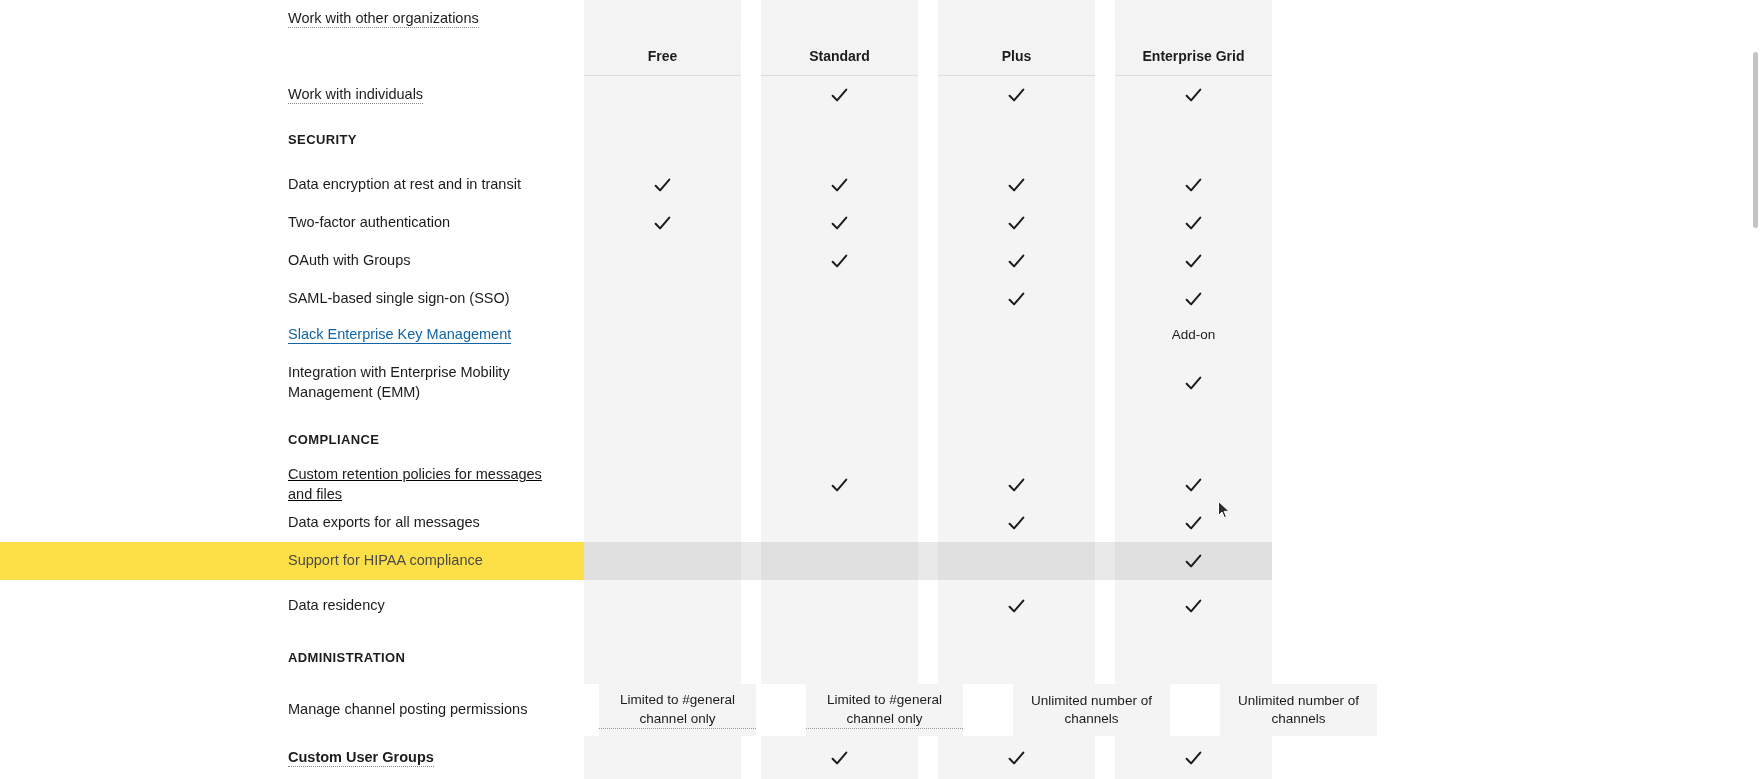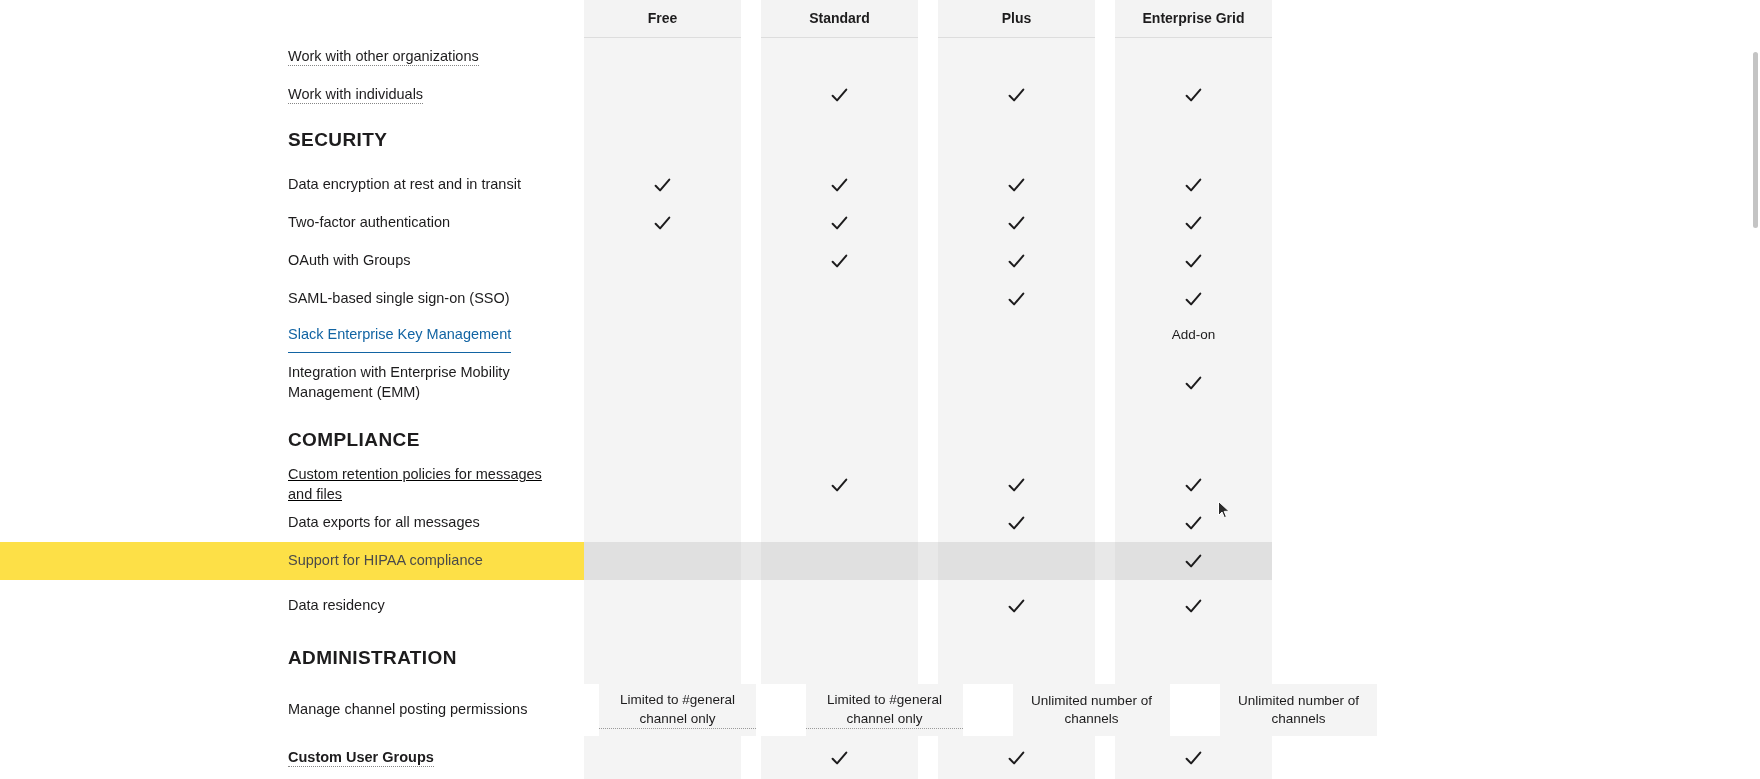--- a/index.html
+++ b/index.html
@@ -69,36 +69,36 @@
     align-items: center;
   }
   .header-row .cell-feature { height: 38px; }
 
   
   .check { display: block; }
 
   
   .section-head .ftext {
     font-weight: bold;
-    font-size: 19px;
+    font-size: 13px;
     letter-spacing: 0.4px;
     color: #1d1c1d;
     text-transform: uppercase;
   }
 
   
   .dotted {
     border-bottom: 1px dotted #868686;
     padding-bottom: 1px;
     cursor: help;
   }
   .linky {
     color: #1264a3;
     border-bottom: 1px solid #1264a3;
-    padding-bottom: 10px;
+    padding-bottom: 1px;
     cursor: pointer;
     text-decoration: none;
   }
   .cell-plan .dotted { border-bottom-color: #9a9a9a; }
 
   
   .row.hovered .cell-feature { background: #fde047; }
   .row.hovered .cell-plan { background: #e0e0e0; }
   .row.hovered .gapcol { background: #e8e8e8; }
   .row.hovered .cell-feature .ftext { color: #4a4a4a; }
@@ -127,50 +127,50 @@
     width: 12px; height: 18px;
     pointer-events: none;
   }
 </style>
 </head>
 <body>
 
 <div id="page">
 
   <div class="table" id="table-root">
+      <div class="row" style="height: 38px;">
+        <div class="cell-feature">
+          <span class="ftext"><span class="dotted">Work with other organizations</span></span>
+        </div>
+        <div class="cell-plan"></div>
+        <div class="gapcol"></div>
+        <div class="cell-plan"></div>
+        <div class="gapcol"></div>
+        <div class="cell-plan"></div>
+        <div class="gapcol"></div>
+        <div class="cell-plan"></div>
+        <div class="tailcol"></div>
+      </div>
       <div class="row header-row">
         <div class="cell-feature"></div>
         <div class="cell-plan">
           <span>Free</span>
         </div>
         <div class="gapcol"></div>
         <div class="cell-plan">
           <span>Standard</span>
         </div>
         <div class="gapcol"></div>
         <div class="cell-plan">
           <span>Plus</span>
         </div>
         <div class="gapcol"></div>
         <div class="cell-plan">
           <span>Enterprise Grid</span>
         </div>
-        <div class="tailcol"></div>
-      </div>
-      <div class="row" style="height: 38px;">
-        <div class="cell-feature">
-          <span class="ftext"><span class="dotted">Work with other organizations</span></span>
-        </div>
-        <div class="cell-plan"></div>
-        <div class="gapcol"></div>
-        <div class="cell-plan"></div>
-        <div class="gapcol"></div>
-        <div class="cell-plan"></div>
-        <div class="gapcol"></div>
-        <div class="cell-plan"></div>
         <div class="tailcol"></div>
       </div>
       <div class="row" style="height: 38px;">
         <div class="cell-feature">
           <span class="ftext"><span class="dotted">Work with individuals</span></span>
         </div>
         <div class="cell-plan"></div>
         <div class="gapcol"></div>
         <div class="cell-plan">
           <span>

